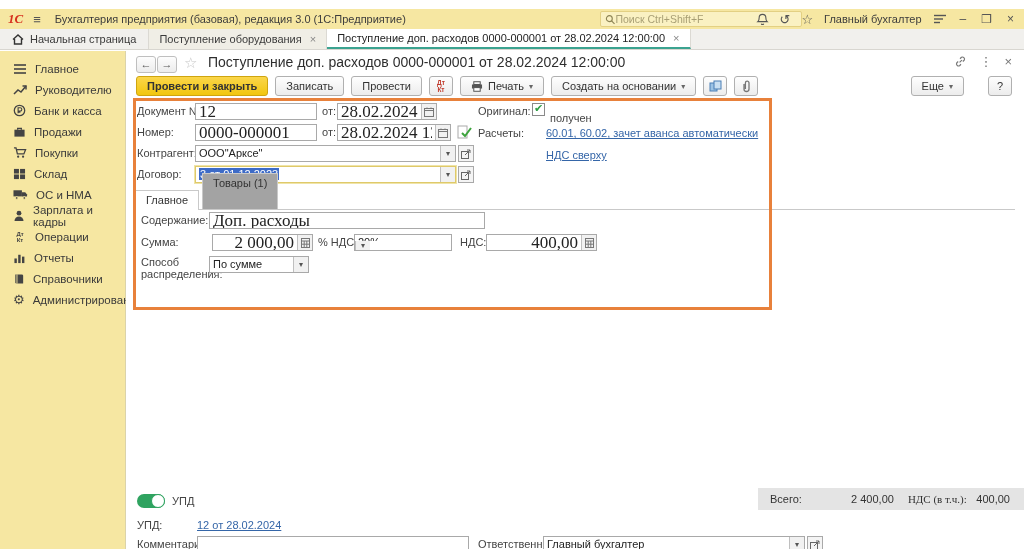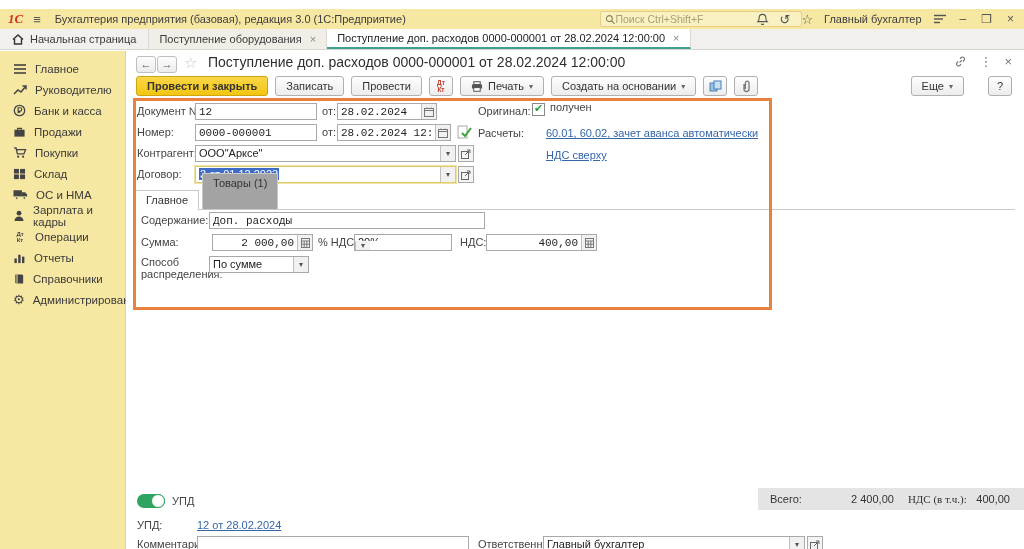--- a/index.html
+++ b/index.html
@@ -66,22 +66,22 @@
   .dtkt-btn { font-size:6.5px; font-weight:bold; color:#C0392B; line-height:7px; text-align:center; }
 
   
   .hl-rect { position:absolute; left:7px; top:47px; width:639px; height:212px;
     border:3px solid #E8813B; pointer-events:none; z-index:6; }
 
   
   .flabel { position:absolute; font-size:11px; color:#444; white-space:nowrap; }
   .ifield { position:absolute; height:17px; border:1px solid #A9A9A9; background:#fff;
     display:flex; align-items:stretch; }
-  .ifield input { border:none; outline:none; flex:1; font-size:11px; padding:0 3px;
-    font-family:Liberation Mono, monospace; color:#222; min-width:0; background:transparent; }
+  .ifield input { border:none; outline:none; flex:1; font-size:17px; padding:0 3px;
+    font-family:Liberation Serif, serif; color:#222; min-width:0; background:transparent; }
   .ifield input.num { text-align:right; }
   .sidebtn { width:15px; background:#F1F1F1; border-left:1px solid #BFBFBF; display:flex;
     align-items:center; justify-content:center; cursor:pointer; }
   .combo-text { flex:1; font-size:11px; padding:1px 3px; color:#222; white-space:nowrap; overflow:hidden; }
   .caret8 { font-size:8px; color:#555; }
   .openbtn { position:absolute; width:16px; height:17px; border:1px solid #A9A9A9; background:#F4F4F4;
     display:flex; align-items:center; justify-content:center; cursor:pointer; }
   .ifield.focus { border:1px solid #DFC96A; box-shadow:0 0 0 1px #EFE4A8; }
   .selected-text { background:#3D6BC7; color:#fff; padding:0 1px; }
   .checkbox { position:absolute; width:13px; height:13px; border:1px solid #8A8A8A; background:#fff;
@@ -376,21 +376,21 @@
         <svg width="10" height="10" viewBox="0 0 10 10">
             <rect x="0.5" y="2.5" width="7" height="7" fill="none" stroke="#666" stroke-width="1"></rect>
             <path d="M4 6 L9 1 M6 1 h3 v3" fill="none" stroke="#666" stroke-width="1"></path>
           </svg>
       </div>
 
       <div class="flabel" style="left:352px; top:54px;">Оригинал:</div>
       <div class="checkbox" style="left:406px; top:52px;">
           <span class="mark">✔</span>
         </div>
-      <div class="flabel" style="left:424px; top:50px;">получен</div>
+      <div class="flabel" style="left:424px; top:61px;">получен</div>
 
       <div class="flabel" style="left:352px; top:76px;">Расчеты:</div>
       <a class="link" style="position:absolute; left:420px; top:76px;">60.01, 60.02, зачет аванса автоматически</a>
       <a class="link" style="position:absolute; left:420px; top:98px;">НДС сверху</a>
 
       <div class="itabs">
         <div class="itab active">Главное</div>
         <div class="itab">Товары (1)</div>
       </div>
 

